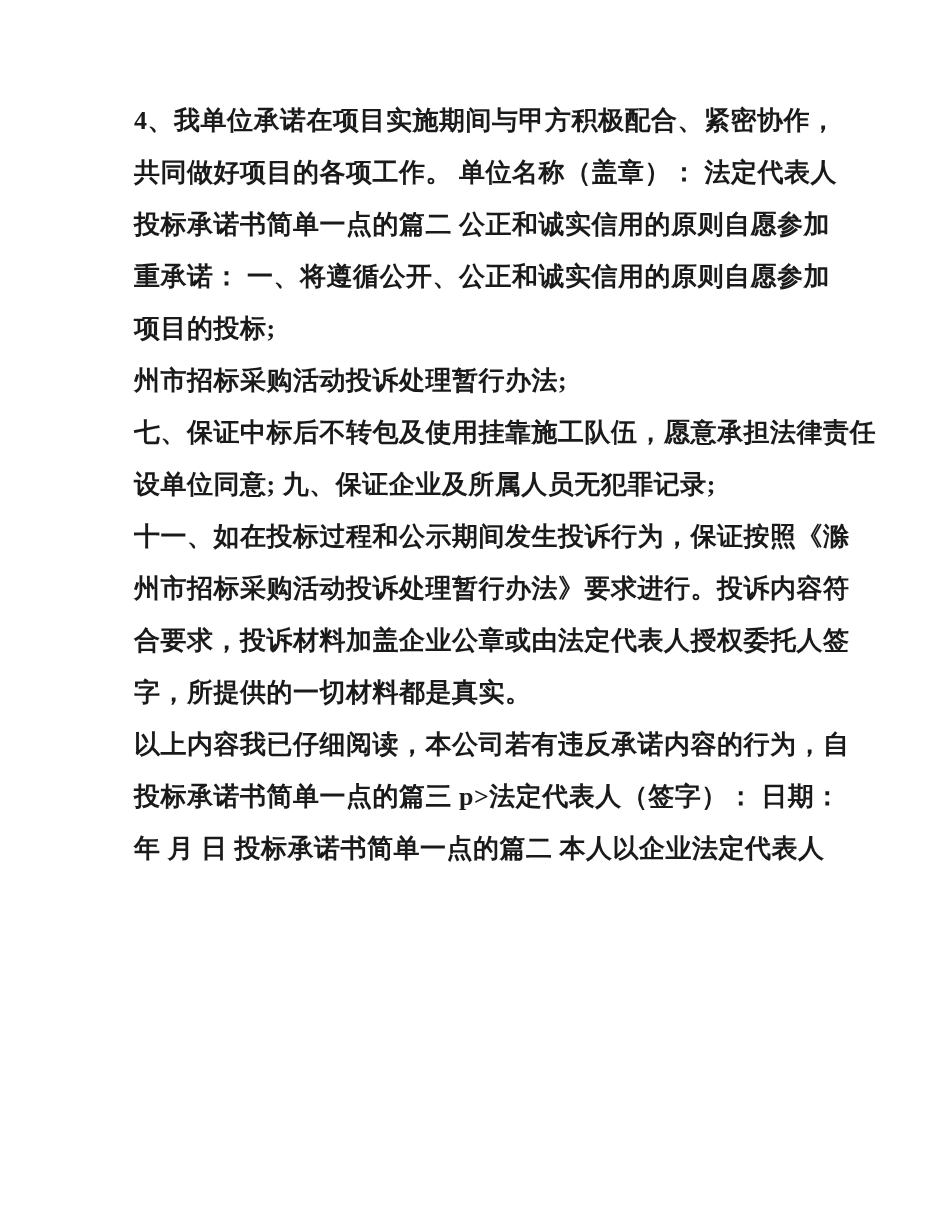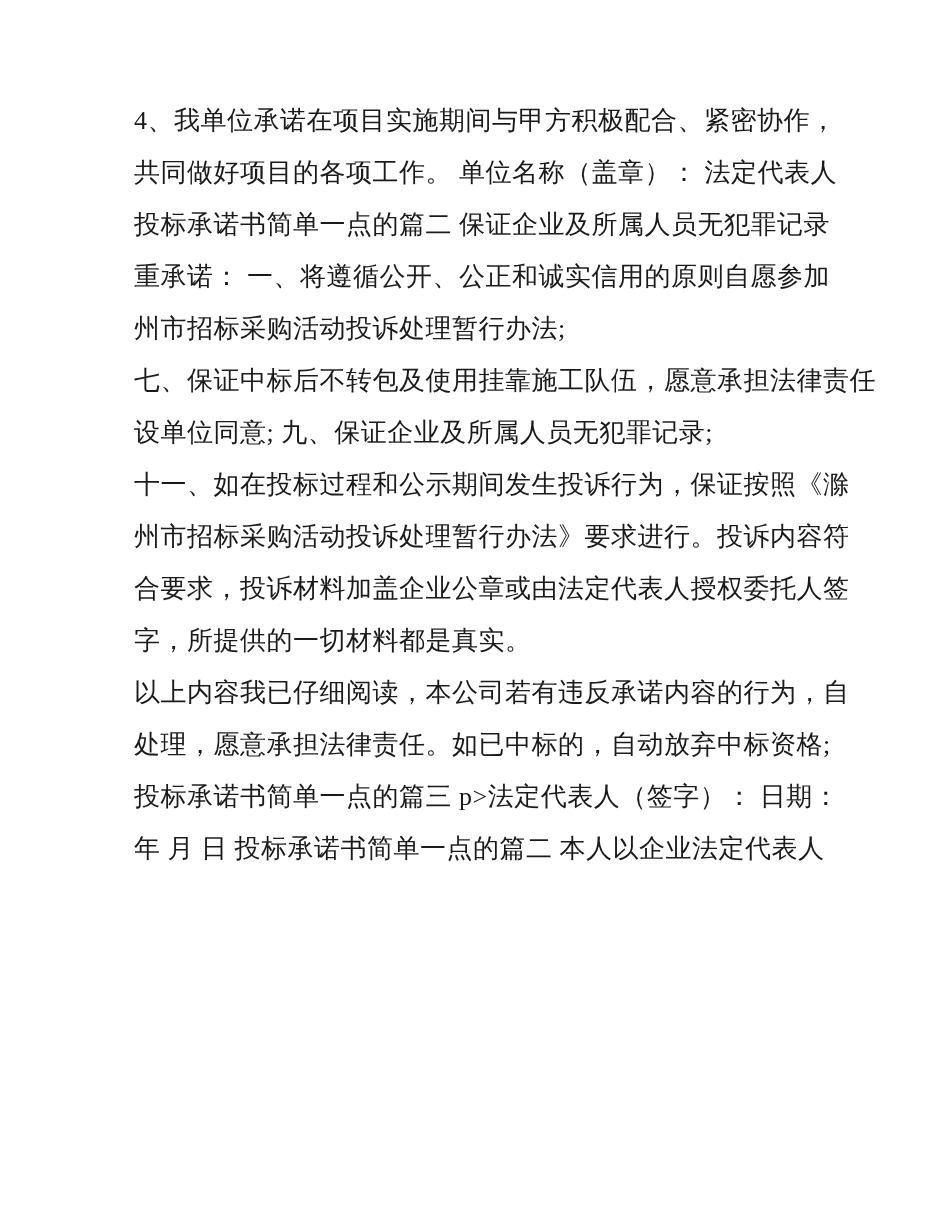--- a/index.html
+++ b/index.html
@@ -28,37 +28,37 @@
     top: 95px;
     width: 800px;
   }
   .line {
     font-size: 26px;
     line-height: 52px;
     height: 52px;
     color: #1a1a1a;
     white-space: pre;
     letter-spacing: 0.5px;
-    font-weight: 400;
+    font-weight: 700;
   }
 </style>
 </head>
 <body>
 
 <div class="page">
   <div class="text-block">
     <div class="line">4、我单位承诺在项目实施期间与甲方积极配合、紧密协作，</div>
     <div class="line">共同做好项目的各项工作。 单位名称（盖章）： 法定代表人</div>
-    <div class="line">投标承诺书简单一点的篇二 保证企业及所属人员无犯罪记录</div>
+    <div class="line">投标承诺书简单一点的篇二 公正和诚实信用的原则自愿参加</div>
     <div class="line">重承诺： 一、将遵循公开、公正和诚实信用的原则自愿参加</div>
+    <div class="line">项目的投标;</div>
     <div class="line">州市招标采购活动投诉处理暂行办法;</div>
     <div class="line">七、保证中标后不转包及使用挂靠施工队伍，愿意承担法律责任</div>
     <div class="line">设单位同意; 九、保证企业及所属人员无犯罪记录;</div>
     <div class="line">十一、如在投标过程和公示期间发生投诉行为，保证按照《滁</div>
     <div class="line">州市招标采购活动投诉处理暂行办法》要求进行。投诉内容符</div>
     <div class="line">合要求，投诉材料加盖企业公章或由法定代表人授权委托人签</div>
     <div class="line">字，所提供的一切材料都是真实。</div>
     <div class="line">以上内容我已仔细阅读，本公司若有违反承诺内容的行为，自</div>
-    <div class="line">处理，愿意承担法律责任。如已中标的，自动放弃中标资格;</div>
     <div class="line">投标承诺书简单一点的篇三 p&gt;法定代表人（签字）： 日期：</div>
     <div class="line">年 月 日 投标承诺书简单一点的篇二 本人以企业法定代表人</div>
   </div>
 </div>
 
 </body></html>

